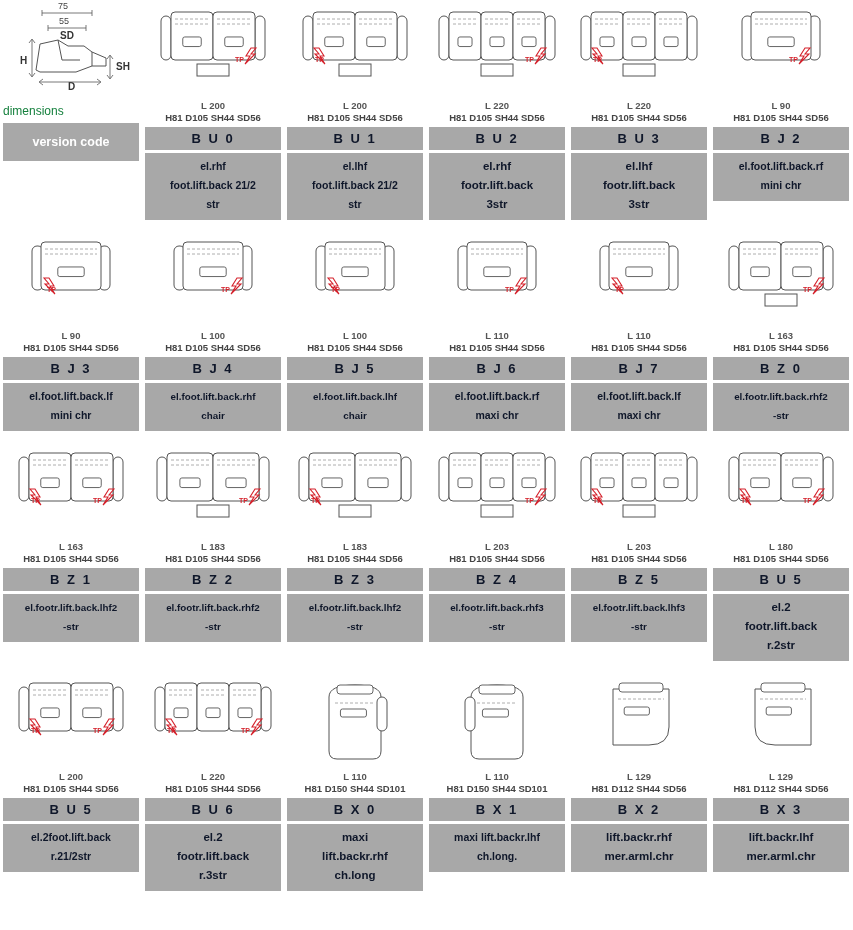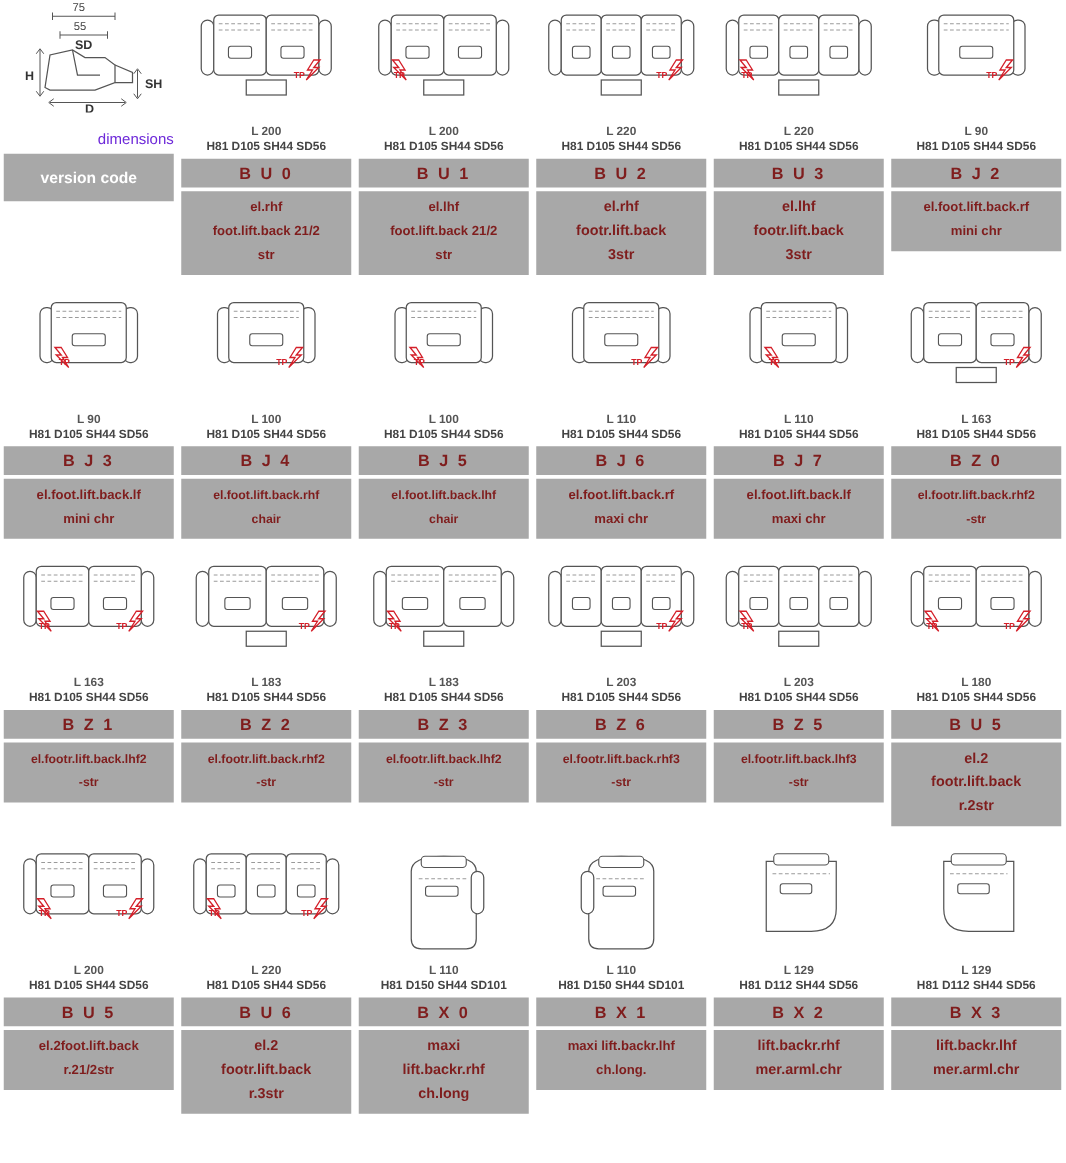--- a/index.html
+++ b/index.html
@@ -39,21 +39,21 @@
     color:#555;
     line-height:12px;
     margin-top:2px;
   }
   .dims .lbl{font-weight:bold;color:#444;}
   .dims .l{font-weight:bold;}
 
   
   .bar{
     background:#a8a8a8;
-    color:#7f1d1d;
+    color:#0f172a;
     text-align:center;
     font-weight:bold;
     letter-spacing:.5px;
     margin-top:3px;
     padding:4px 2px;
     font-size:12.5px;
   }
   .code{
     font-size:13px;
     letter-spacing:2px;
@@ -63,21 +63,21 @@
     line-height:19px;
     padding:4px 1px 6px 1px;
     letter-spacing:0;
   }
   .desc.small{font-size:10.5px;}
   .desc.xsmall{font-size:9.8px;}
 
   
   .hdr-cell{width:142px;box-sizing:border-box;padding:0 3px;}
   .hdr-title{
-    text-align:right;font-size:12px;color:#6d28d9;
+    text-align:left;font-size:12px;color:#15803d;
     padding:6px 0 2px 0;
   }
   .hdr-bar{
     background:#a8a8a8;color:#fff;font-weight:bold;text-align:center;
     font-size:12.5px;margin-top:3px;padding:12px 2px;
   }
   .hdr-bar.tall{padding:14px 2px;}
 </style>
 </head>
 <body>
@@ -524,21 +524,21 @@
     <path d="M0 0 L-5 8 L-1 8 L-6 16 L4 6 L0 6 L5 0 Z" fill="none" stroke="#d4202a" stroke-width="1.1"></path>
   </g>
             <text x="96" y="56" font-size="7" font-weight="bold" fill="#d4202a" font-family="Liberation Sans, sans-serif">TP</text>
             <rect x="52" y="58" width="32" height="12" fill="#fff" stroke="#555555" stroke-width="1"></rect>
           </svg>
         </div>
       <div class="dims">
       <div><span class="l">L 203</span></div>
       <div><span class="lbl">H81</span> <span class="lbl">D105</span> <span class="lbl">SH44</span> <span class="lbl">SD56</span></div>
     </div>
-      <div class="bar code">B Z 6</div>
+      <div class="bar code">B Z 4</div>
       <div class="bar desc xsmall">
           <div>el.footr.lift.back.rhf3</div>
           <div>-str</div>
         </div>
     </div><div class="cell">
       <div class="sketch">
           <svg width="136" height="92" viewBox="0 0 136 92">
             <rect x="10" y="10" width="10" height="44" rx="5" ry="5" fill="#fff" stroke="#555555" stroke-width="1"></rect>
             <rect x="116" y="10" width="10" height="44" rx="5" ry="5" fill="#fff" stroke="#555555" stroke-width="1"></rect>
   <rect x="20" y="6" width="32" height="48" rx="4" ry="4" fill="#fff" stroke="#555555" stroke-width="1"></rect>

